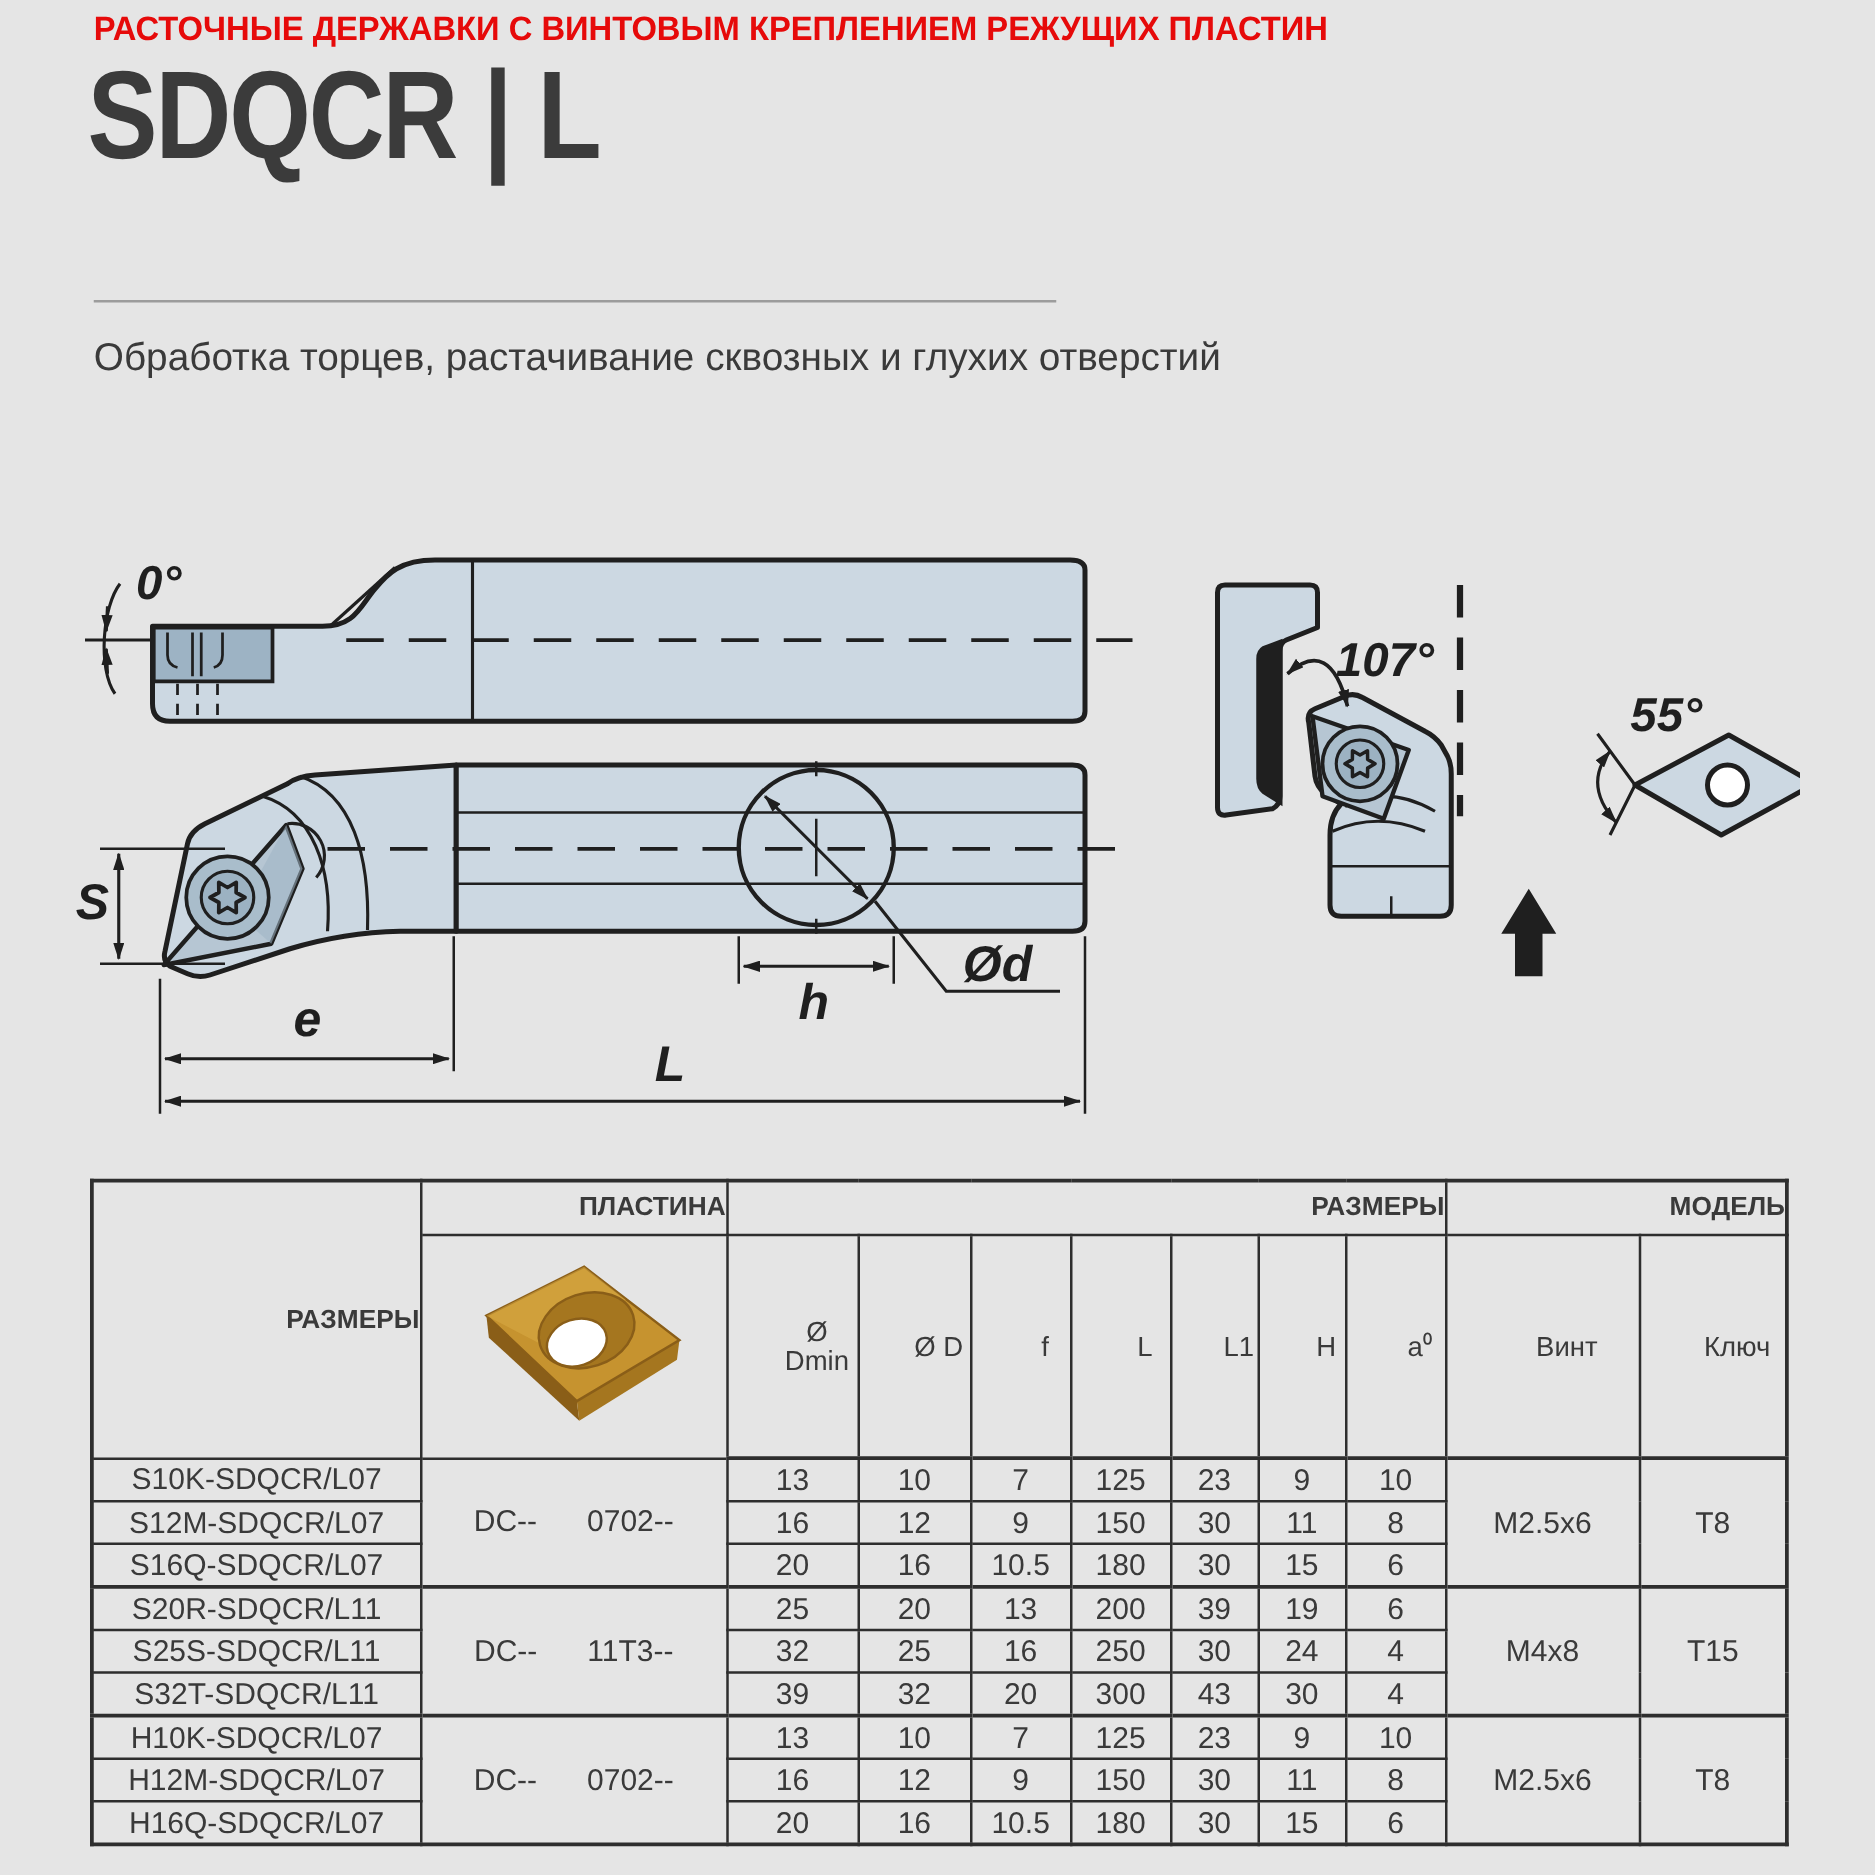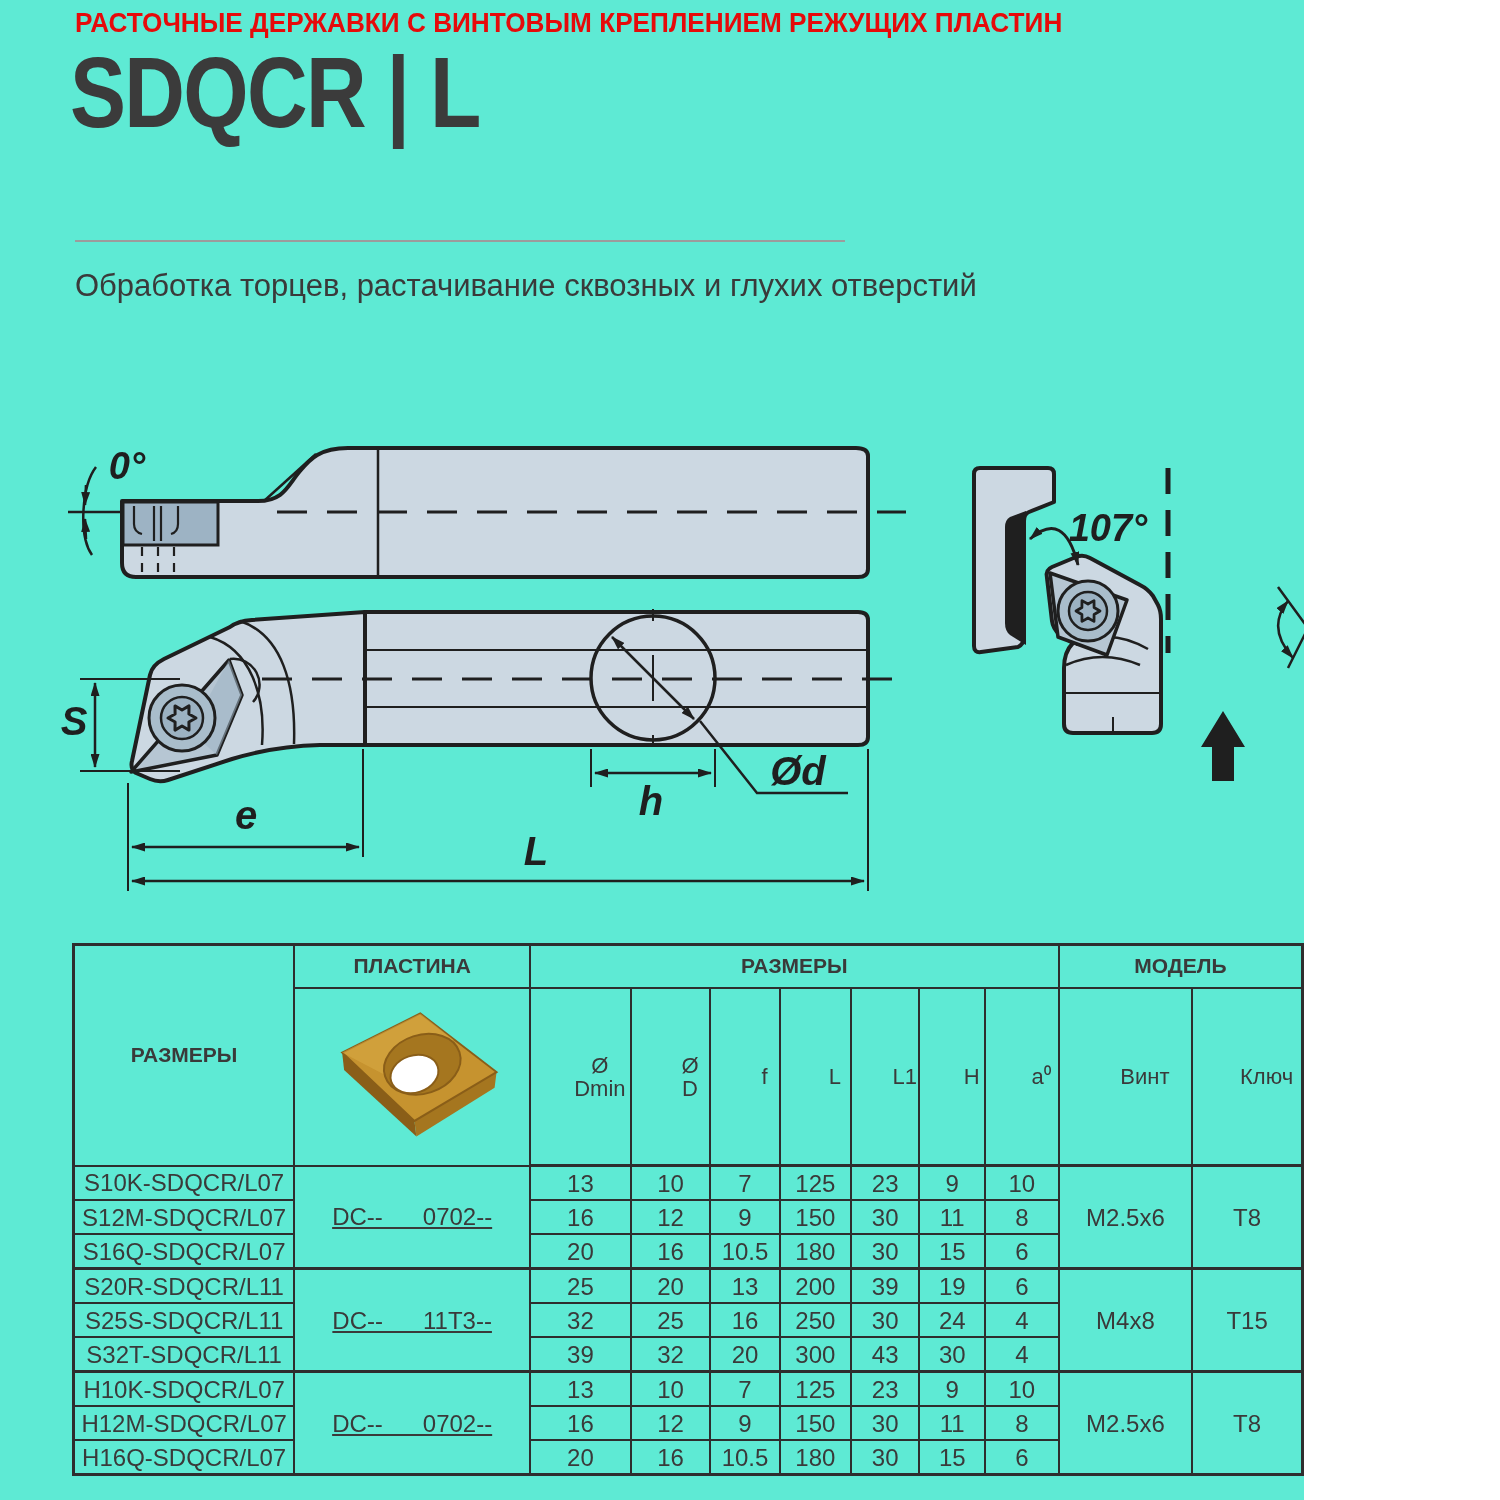--- a/index.html
+++ b/index.html
@@ -1,19 +1,19 @@
 <!DOCTYPE html>
 <html style="--accent: #e60a0a; --title: #3b3b3b; --text: #3a3a3a; --outline: #1f1f1f; --table-border: #2e2e2e; --draw-body: #ccd8e2; --draw-insert: #b6c6d3; --draw-pocket: #9db3c4; --draw-screw: #a9bdcb; --draw-screw-inner: #9cb2c2; --gold: #c6932f; --gold-light: #d8ab45; --gold-mid: #a5761f; --gold-dark: #8a5e18;"><head>
 <meta charset="utf-8">
 <style>
   html,body { margin:0; padding:0; background:#ffffff; }
   .page {
-    position:relative; width:1304px; height:1500px; overflow:hidden;
+    position:relative; width:1500px; height:1500px; overflow:hidden;
     font-family:"Liberation Sans", sans-serif; color:var(--text,#3a3a3a);
-    background:#5eead4;
+    background:#e5e5e5;
   }
   .kicker {
     position:absolute; left:75px; top:8px;
     font-size:27px; font-weight:bold; color:var(--accent,#e60a0a);
     letter-spacing:0; white-space:nowrap;
     transform:scaleX(.97); transform-origin:left center;
   }
   .title {
     position:absolute; left:70px; top:42px;
     font-size:100px; font-weight:800; color:var(--title,#3b3b3b);
@@ -48,27 +48,27 @@
   .spec-table {
     position:absolute; left:72px; top:943px;
     border-collapse:collapse; table-layout:fixed;
     border:3px solid var(--table-border,#2e2e2e);
   }
   .spec-table td, .spec-table th {
     border:2px solid var(--table-border,#2e2e2e);
     text-align:center; vertical-align:middle; padding:0; line-height:1.05;
     color:var(--text,#3a3a3a); overflow:hidden;
   }
-  .hr1 th { height:41px; }
+  .hr1 th { height:41px;text-align:right; }
   .hr2 td { height:86px; }
   .hr3 th { height:94px; border-bottom:3px solid var(--table-border,#2e2e2e);padding-left:39px; }
   .hmain { font-weight:bold; font-size:21px; }
   .hsub  { font-weight:normal; font-size:22px; }
   .spec-table tbody td { height:32px; font-size:24px; font-weight:normal; }
-  .plate { white-space:pre; font-size:25px;text-decoration:underline; }
+  .plate { white-space:pre; font-size:25px; }
   tr.gstart td { border-top:3px solid var(--table-border,#2e2e2e);margin-top:13px; }
   .imgcell { padding:2px; }
 </style>
 </head>
 <body>
 
 <div class="page">
 
   <div class="kicker">РАСТОЧНЫЕ ДЕРЖАВКИ С ВИНТОВЫМ КРЕПЛЕНИЕМ РЕЖУЩИХ ПЛАСТИН</div>
   <div class="title">SDQCR | L</div>

